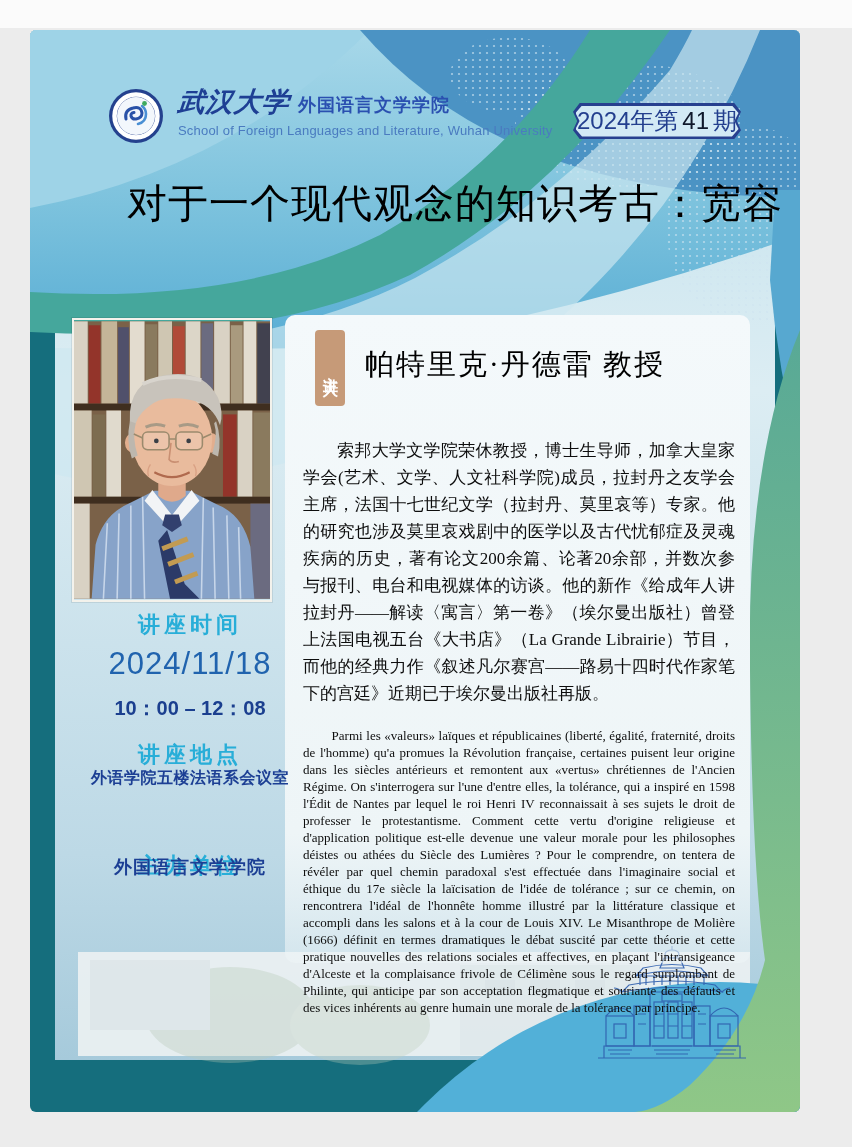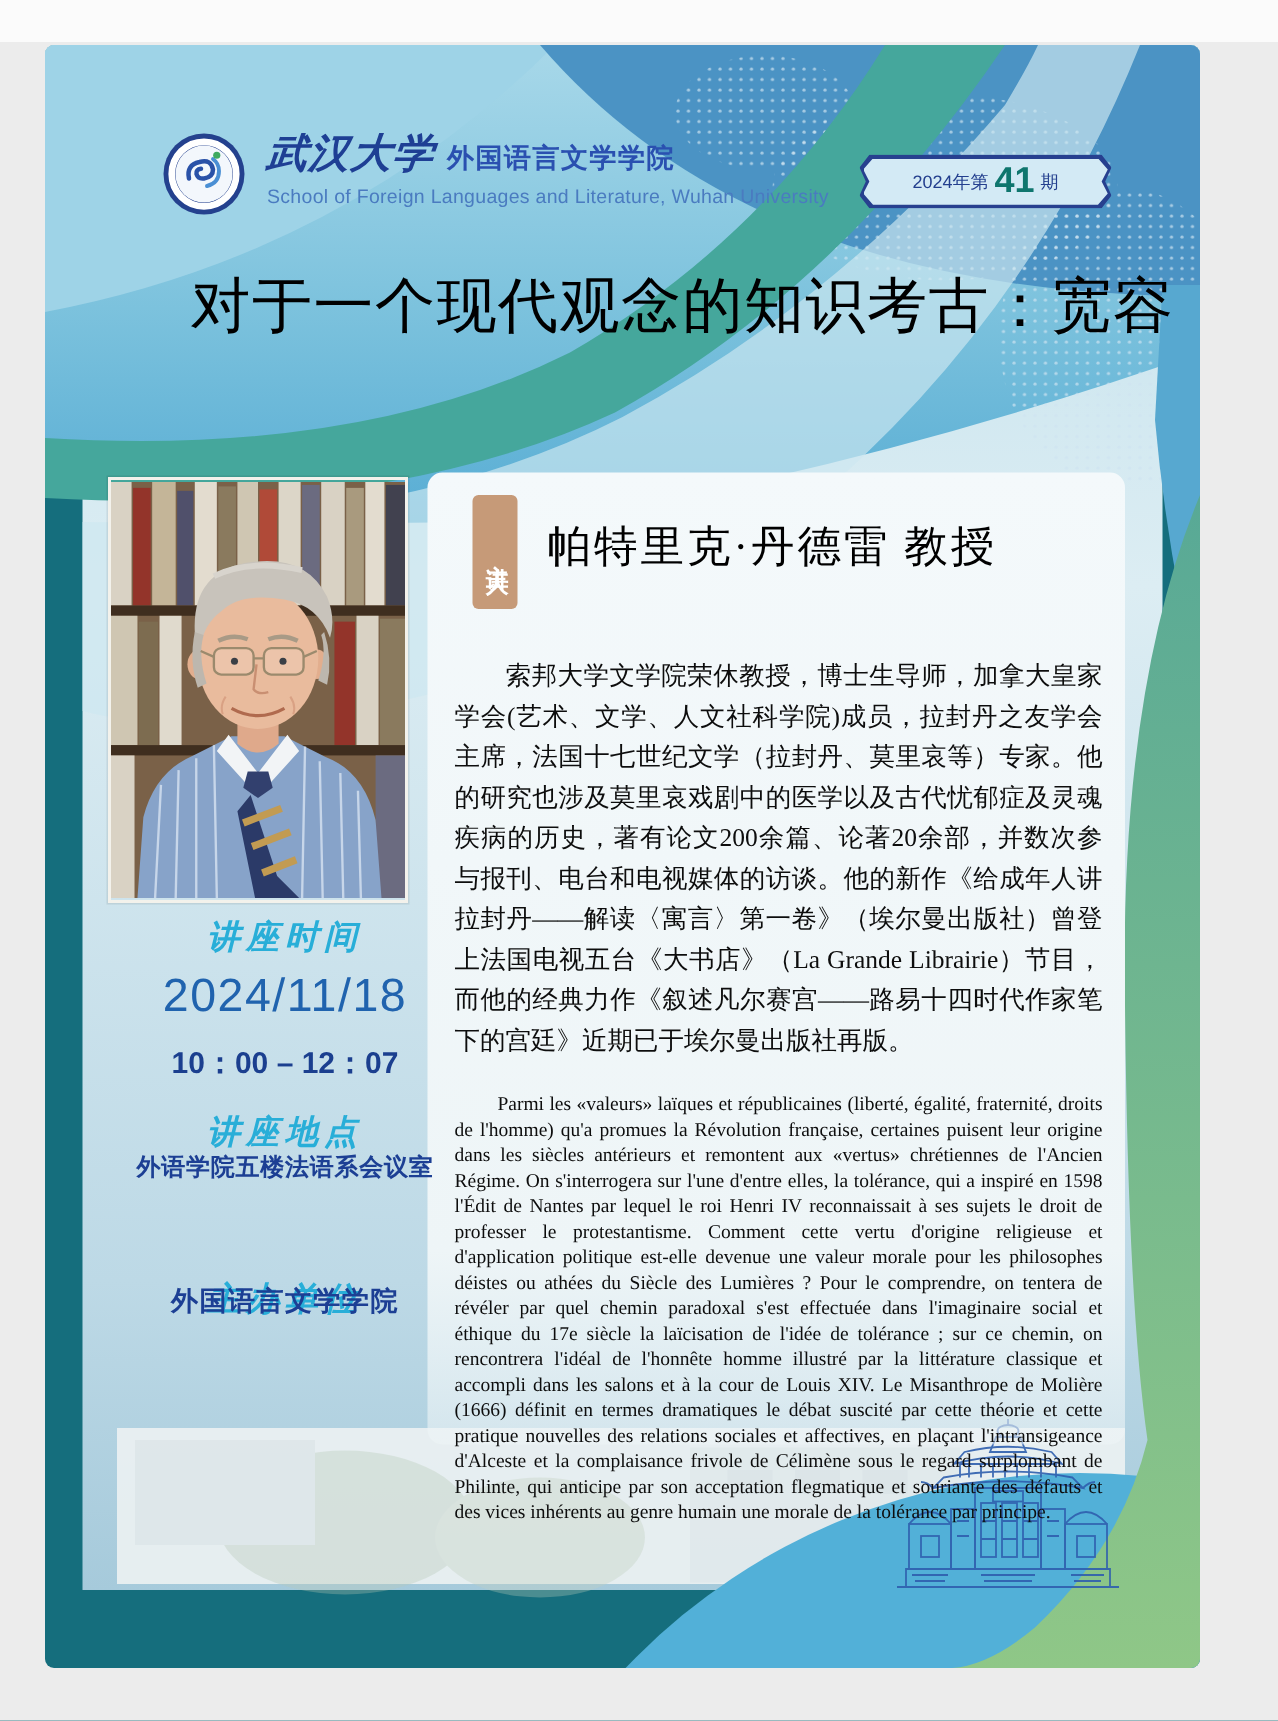--- a/index.html
+++ b/index.html
@@ -20,22 +20,22 @@
                transform:skewX(-6deg); }
   .dept-cn { font-size:18px; font-weight:bold; color:#2a50b0; letter-spacing:1px; margin-left:8px; }
   .school-en { font-size:13px; color:#4a7bc0; margin-top:3px; letter-spacing:.2px; }
 
   .issue-badge { position:absolute; left:543px; top:73px; width:168px; height:36px;
     background:#27408f; display:flex; align-items:center; justify-content:center;
     clip-path:polygon(4% 0,96% 0,100% 24%,97.5% 50%,100% 76%,96% 100%,4% 100%,0 76%,2.5% 50%,0 24%); }
   .issue-inner { width:163px; height:31px; background:#d3eaf5; display:flex;
     align-items:center; justify-content:center; gap:4px;
     clip-path:polygon(4% 0,96% 0,100% 24%,97.5% 50%,100% 76%,96% 100%,4% 100%,0 76%,2.5% 50%,0 24%); }
-  .issue-inner .pre,.issue-inner .suf { font-size:12px; color:#233f8e; font-weight:500; }
-  .issue-inner .num { font-size:24px; color:#0f766e; font-weight:bold; }
+  .issue-inner .pre,.issue-inner .suf { font-size:24px; color:#233f8e; font-weight:500; }
+  .issue-inner .num { font-size:24px; color:#0f172a; font-weight:normal; }
 
   .main-title { position:absolute; left:0; top:146px; width:770px; text-align:center;
     font-family:"Liberation Serif","DejaVu Serif",serif; font-weight:500;
     font-size:40px; color:#000; letter-spacing:1px; white-space:nowrap;margin-left:40px; }
 
   
   .photo { position:absolute; left:42px; top:288px; width:200px; height:284px;
            border:2px solid #f3f2ec; box-shadow:0 0 0 1px rgba(0,0,0,.08); }
   .photo svg { display:block; }
 
@@ -57,21 +57,21 @@
   .bio-text { position:absolute; left:18px; top:122px; width:432px;
     font-family:"Liberation Serif","DejaVu Serif",serif; font-size:17px; line-height:27px;
     color:#0d0d0d; text-align:justify; text-indent:2em; }
   .abs-text { position:absolute; left:18px; top:412px; width:432px;
     font-family:"Liberation Serif","DejaVu Serif",serif; font-size:13px; line-height:17px;
     color:#0d0d0d; text-align:justify; text-indent:2.2em; }
 
   
   .info { position:absolute; left:30px; top:572px; width:260px; text-align:center; }
   .info > div { position:absolute; left:0; width:260px; white-space:nowrap; }
-  .info-label { color:#28aed8; font-size:22px; font-weight:bold; letter-spacing:4px;font-style:italic; }
+  .info-label { color:#28aed8; font-size:22px; font-weight:bold; letter-spacing:4px; }
   .lbl-time { top:8px; } .lbl-venue { top:138px; } .lbl-org { top:211px;margin-top:38px; }
   .info-date { top:44px; font-size:31px; color:#2063ae; letter-spacing:1px; }
   .info-time { top:93px; font-size:20px; font-weight:bold; color:#1b3f8f; }
   .info-venue { top:166px; font-size:16px; font-weight:bold; color:#1c3f94; letter-spacing:.5px; }
   .info-org { top:253px; font-size:18px; font-weight:bold; color:#1c3f94; letter-spacing:1px; }
 </style>
 </head>
 <body>
 
 <div class="stage">
@@ -252,21 +252,21 @@
       <div class="speaker-name">帕特里克·丹德雷  教授</div>
 
       <p class="bio-text">索邦大学文学院荣休教授，博士生导师，加拿大皇家学会(艺术、文学、人文社科学院)成员，拉封丹之友学会主席，法国十七世纪文学（拉封丹、莫里哀等）专家。他的研究也涉及莫里哀戏剧中的医学以及古代忧郁症及灵魂疾病的历史，著有论文200余篇、论著20余部，并数次参与报刊、电台和电视媒体的访谈。他的新作《给成年人讲拉封丹——解读〈寓言〉第一卷》（埃尔曼出版社）曾登上法国电视五台《大书店》（La Grande Librairie）节目，而他的经典力作《叙述凡尔赛宫——路易十四时代作家笔下的宫廷》近期已于埃尔曼出版社再版。</p>
 
       <p class="abs-text">Parmi les «valeurs» laïques et républicaines (liberté, égalité, fraternité, droits de l'homme) qu'a promues la Révolution française, certaines puisent leur origine dans les siècles antérieurs et remontent aux «vertus» chrétiennes de l'Ancien Régime. On s'interrogera sur l'une d'entre elles, la tolérance, qui a inspiré en 1598 l'Édit de Nantes par lequel le roi Henri IV reconnaissait à ses sujets le droit de professer le protestantisme. Comment cette vertu d'origine religieuse et d'application politique est-elle devenue une valeur morale pour les philosophes déistes ou athées du Siècle des Lumières ? Pour le comprendre, on tentera de révéler par quel chemin paradoxal s'est effectuée dans l'imaginaire social et éthique du 17e siècle la laïcisation de l'idée de tolérance ; sur ce chemin, on rencontrera l'idéal de l'honnête homme illustré par la littérature classique et accompli dans les salons et à la cour de Louis XIV.  Le Misanthrope de Molière (1666) définit en termes dramatiques le débat suscité par cette théorie et cette pratique nouvelles des relations sociales et affectives, en plaçant l'intransigeance d'Alceste et la complaisance frivole de Célimène sous le regard surplombant de Philinte, qui anticipe par son acceptation flegmatique et souriante des défauts et des vices inhérents au genre humain une morale de la tolérance par principe.</p>
     </section>
 
     <aside class="info">
       <div class="info-label lbl-time">讲座时间</div>
       <div class="info-date">2024/11/18</div>
-      <div class="info-time">10：00 – 12：07</div>
+      <div class="info-time">10：00 – 12：08</div>
       <div class="info-label lbl-venue">讲座地点</div>
       <div class="info-venue">外语学院五楼法语系会议室</div>
       <div class="info-label lbl-org">主办单位</div>
       <div class="info-org">外国语言文学学院</div>
     </aside>
 
   </div>
 </div>
 
 </body></html>

